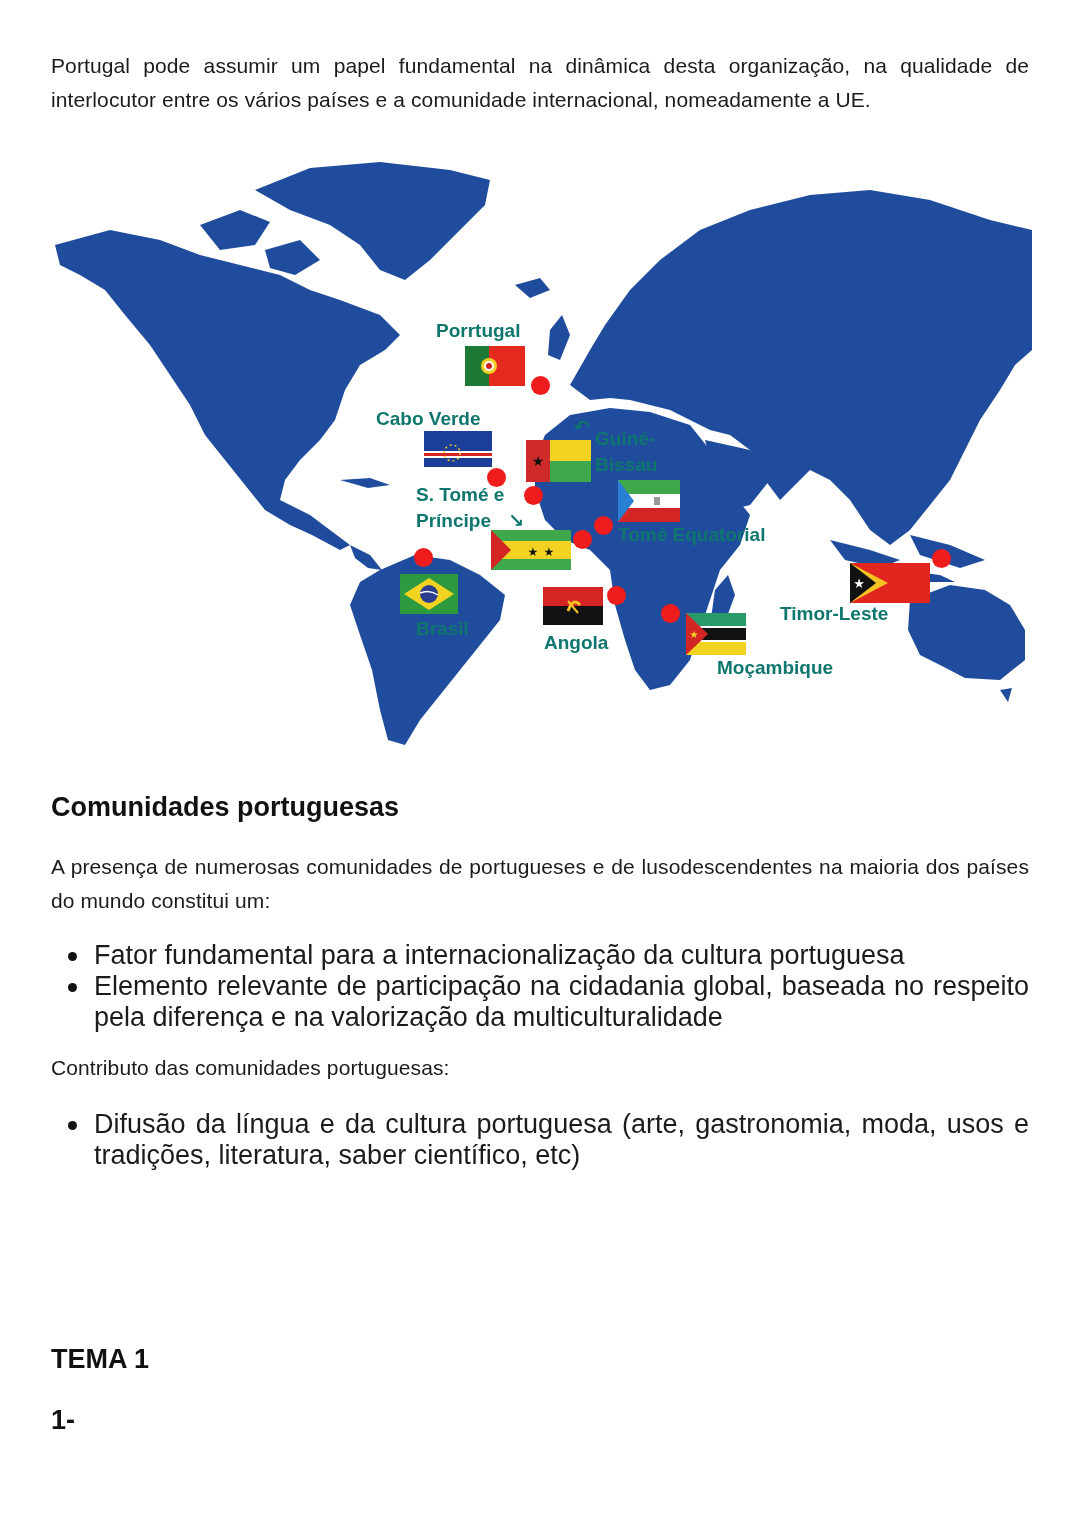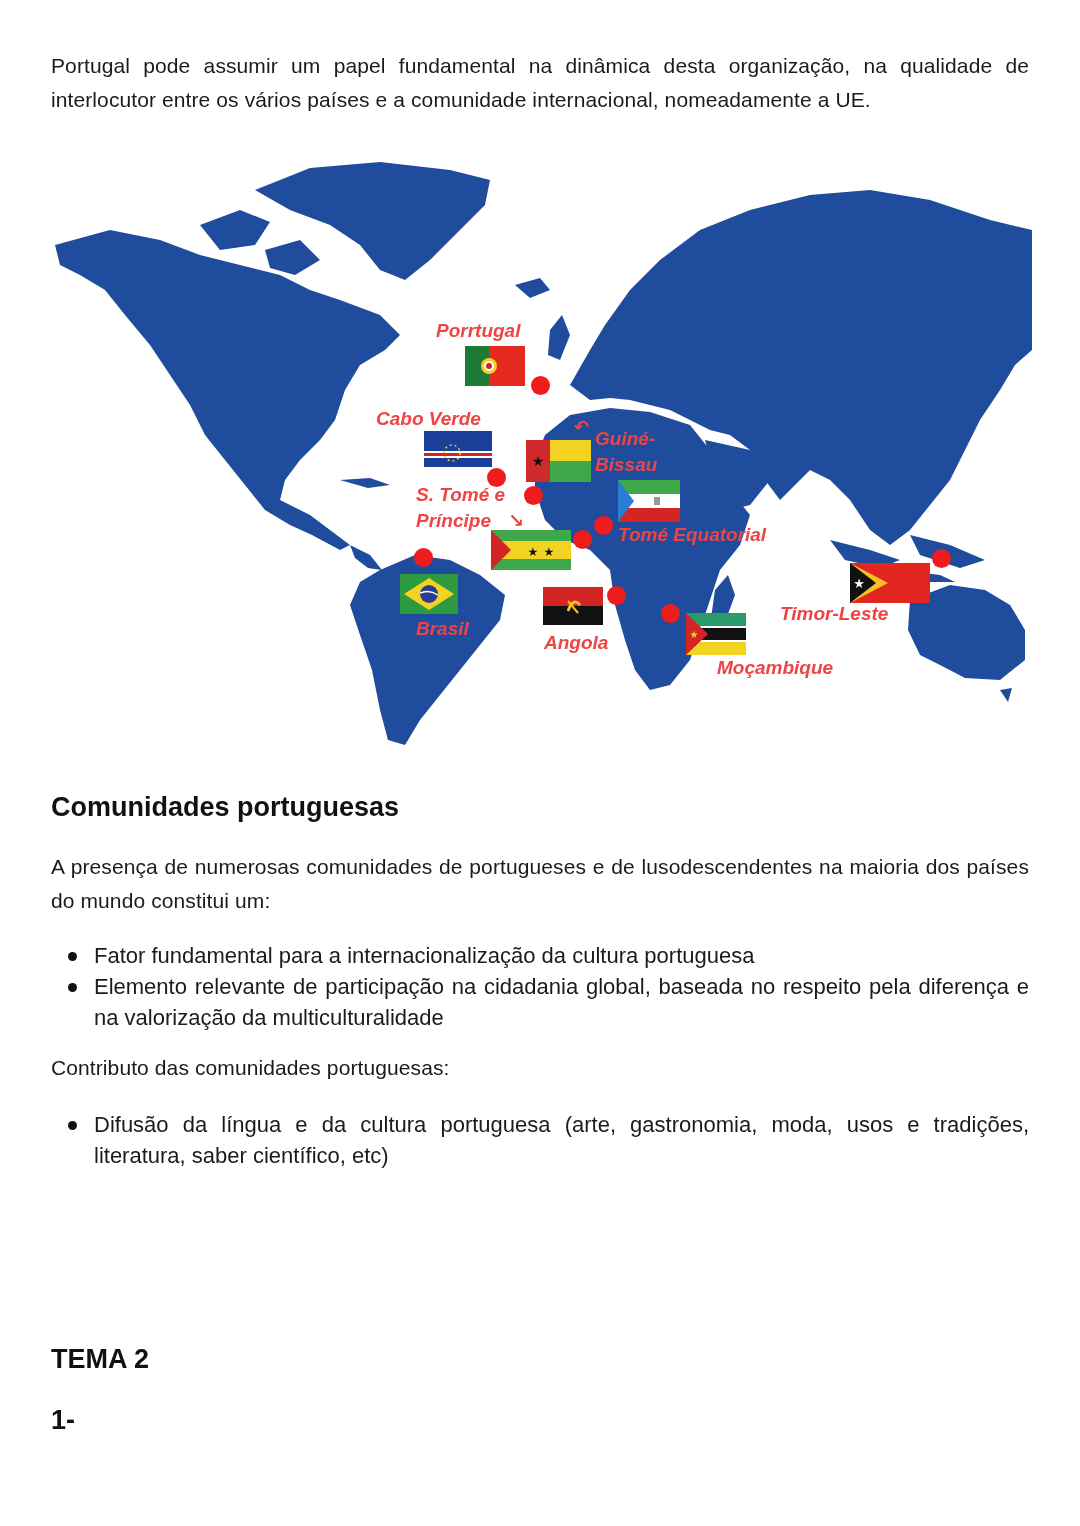--- a/index.html
+++ b/index.html
@@ -11,35 +11,35 @@
     position: absolute; left: 51px; width: 978px;
     font-size: 21px; line-height: 34px; text-align: justify; margin: 0;
     letter-spacing: 0.1px;
   }
   .h2 {
     position: absolute; left: 51px; margin: 0;
     font-size: 27px; font-weight: bold; color: #111;
   }
   ul.bullets {
     position: absolute; left: 51px; width: 978px; margin: 0; padding: 0;
-    list-style: none; font-size: 22px; line-height: 31px;
+    list-style: none; font-size: 27px; line-height: 31px;
   }
   ul.bullets li {
     position: relative; padding-left: 43px; text-align: justify;
   }
   ul.bullets li::before {
     content: ""; position: absolute; left: 17px; top: 12px;
     width: 9px; height: 9px; border-radius: 50%; background: #111;
   }
   #map {
     position: absolute; left: 50px; top: 150px; width: 982px; height: 600px;
   }
   .lbl {
-    position: absolute; font-weight: bold; font-size: 19px; color: #ef4444;
-    white-space: nowrap; line-height: 26px; font-style: italic;
+    position: absolute; font-weight: bold; font-size: 19px; color: #0f766e;
+    white-space: nowrap; line-height: 26px;
   }
   .flag { position: absolute; }
   .dot {
     position: absolute; width: 19px; height: 19px; border-radius: 50%; background: #ee1c1c;
   }
 </style>
 </head>
 <body>
 
 <p class="para" style="top:49px;">Portugal pode assumir um papel fundamental na dinâmica desta organização, na qualidade de interlocutor entre os vários países e a comunidade internacional, nomeadamente a UE.</p>
@@ -209,14 +209,14 @@
   <li>Fator fundamental para a internacionalização da cultura portuguesa</li>
   <li>Elemento relevante de participação na cidadania global, baseada no respeito pela diferença e na valorização da multiculturalidade</li>
 </ul>
 
 <p class="para" style="top:1051px;">Contributo das comunidades portuguesas:</p>
 
 <ul class="bullets" style="top:1109px;">
   <li>Difusão da língua e da cultura portuguesa (arte, gastronomia, moda, usos e tradições, literatura, saber científico, etc)</li>
 </ul>
 
-<h2 class="h2" style="top:1344px;">TEMA 2</h2>
+<h2 class="h2" style="top:1344px;">TEMA 1</h2>
 <h2 class="h2" style="top:1405px;">1-</h2>
 
 </body></html>

